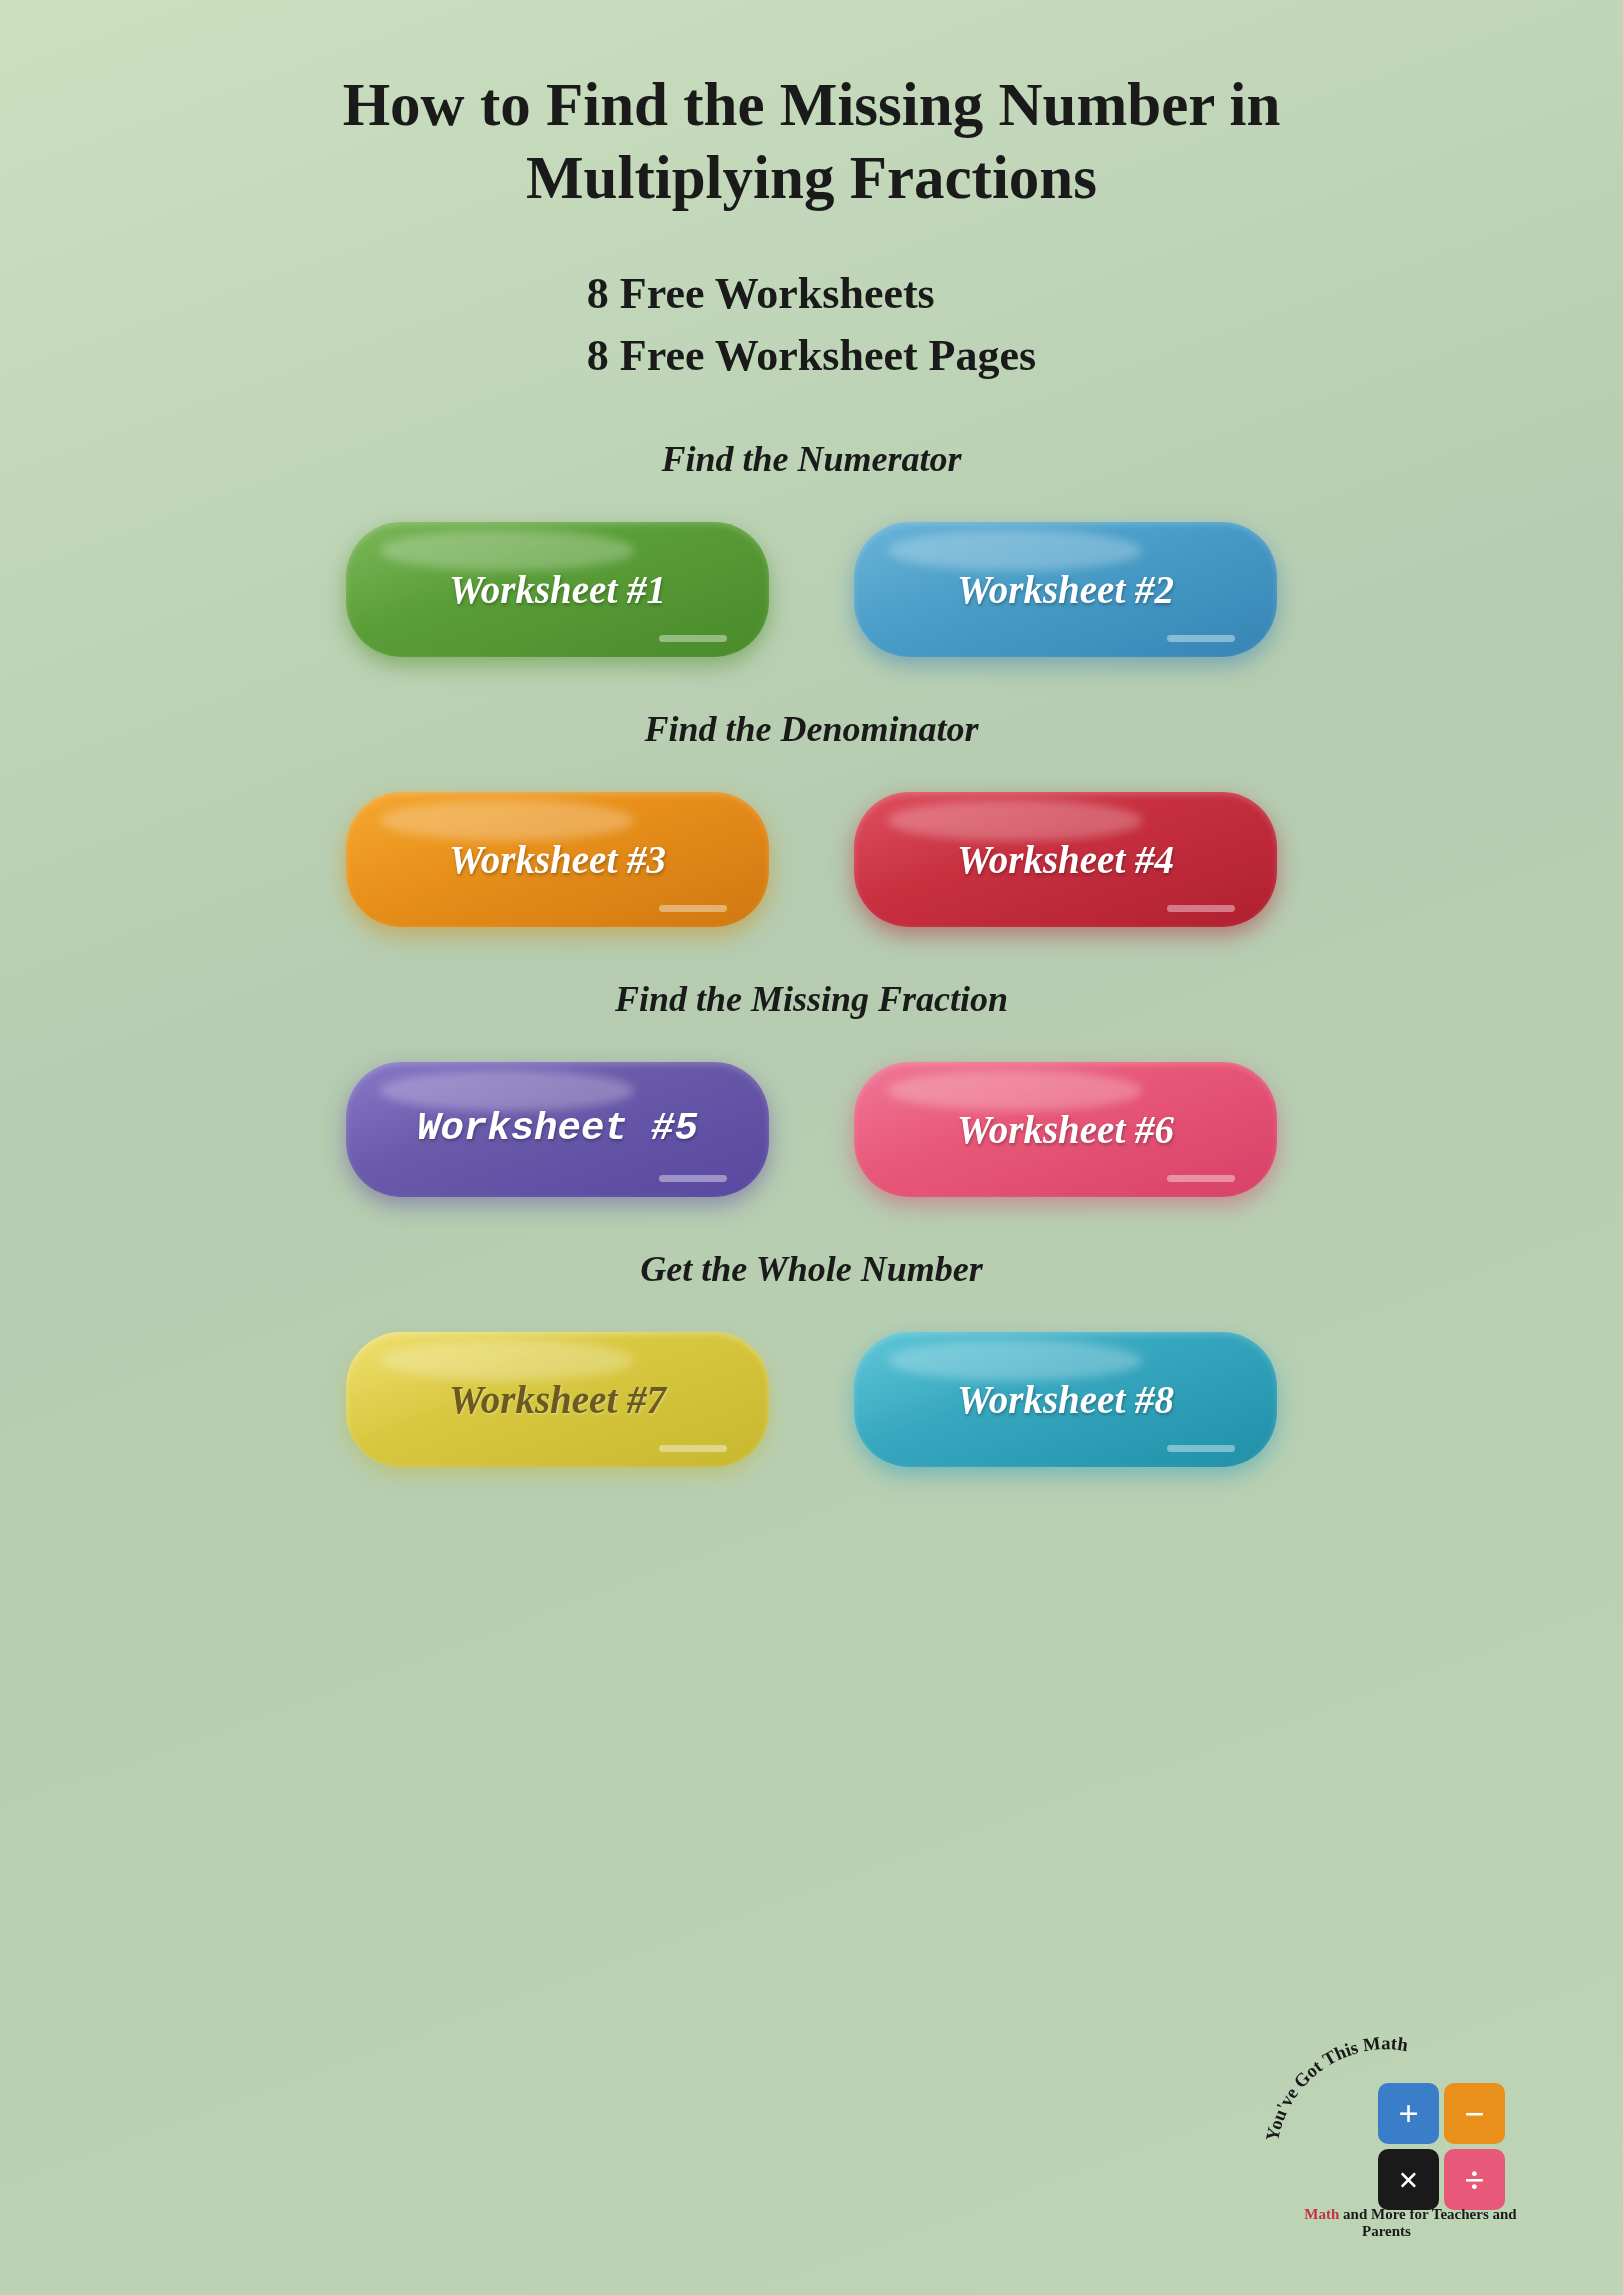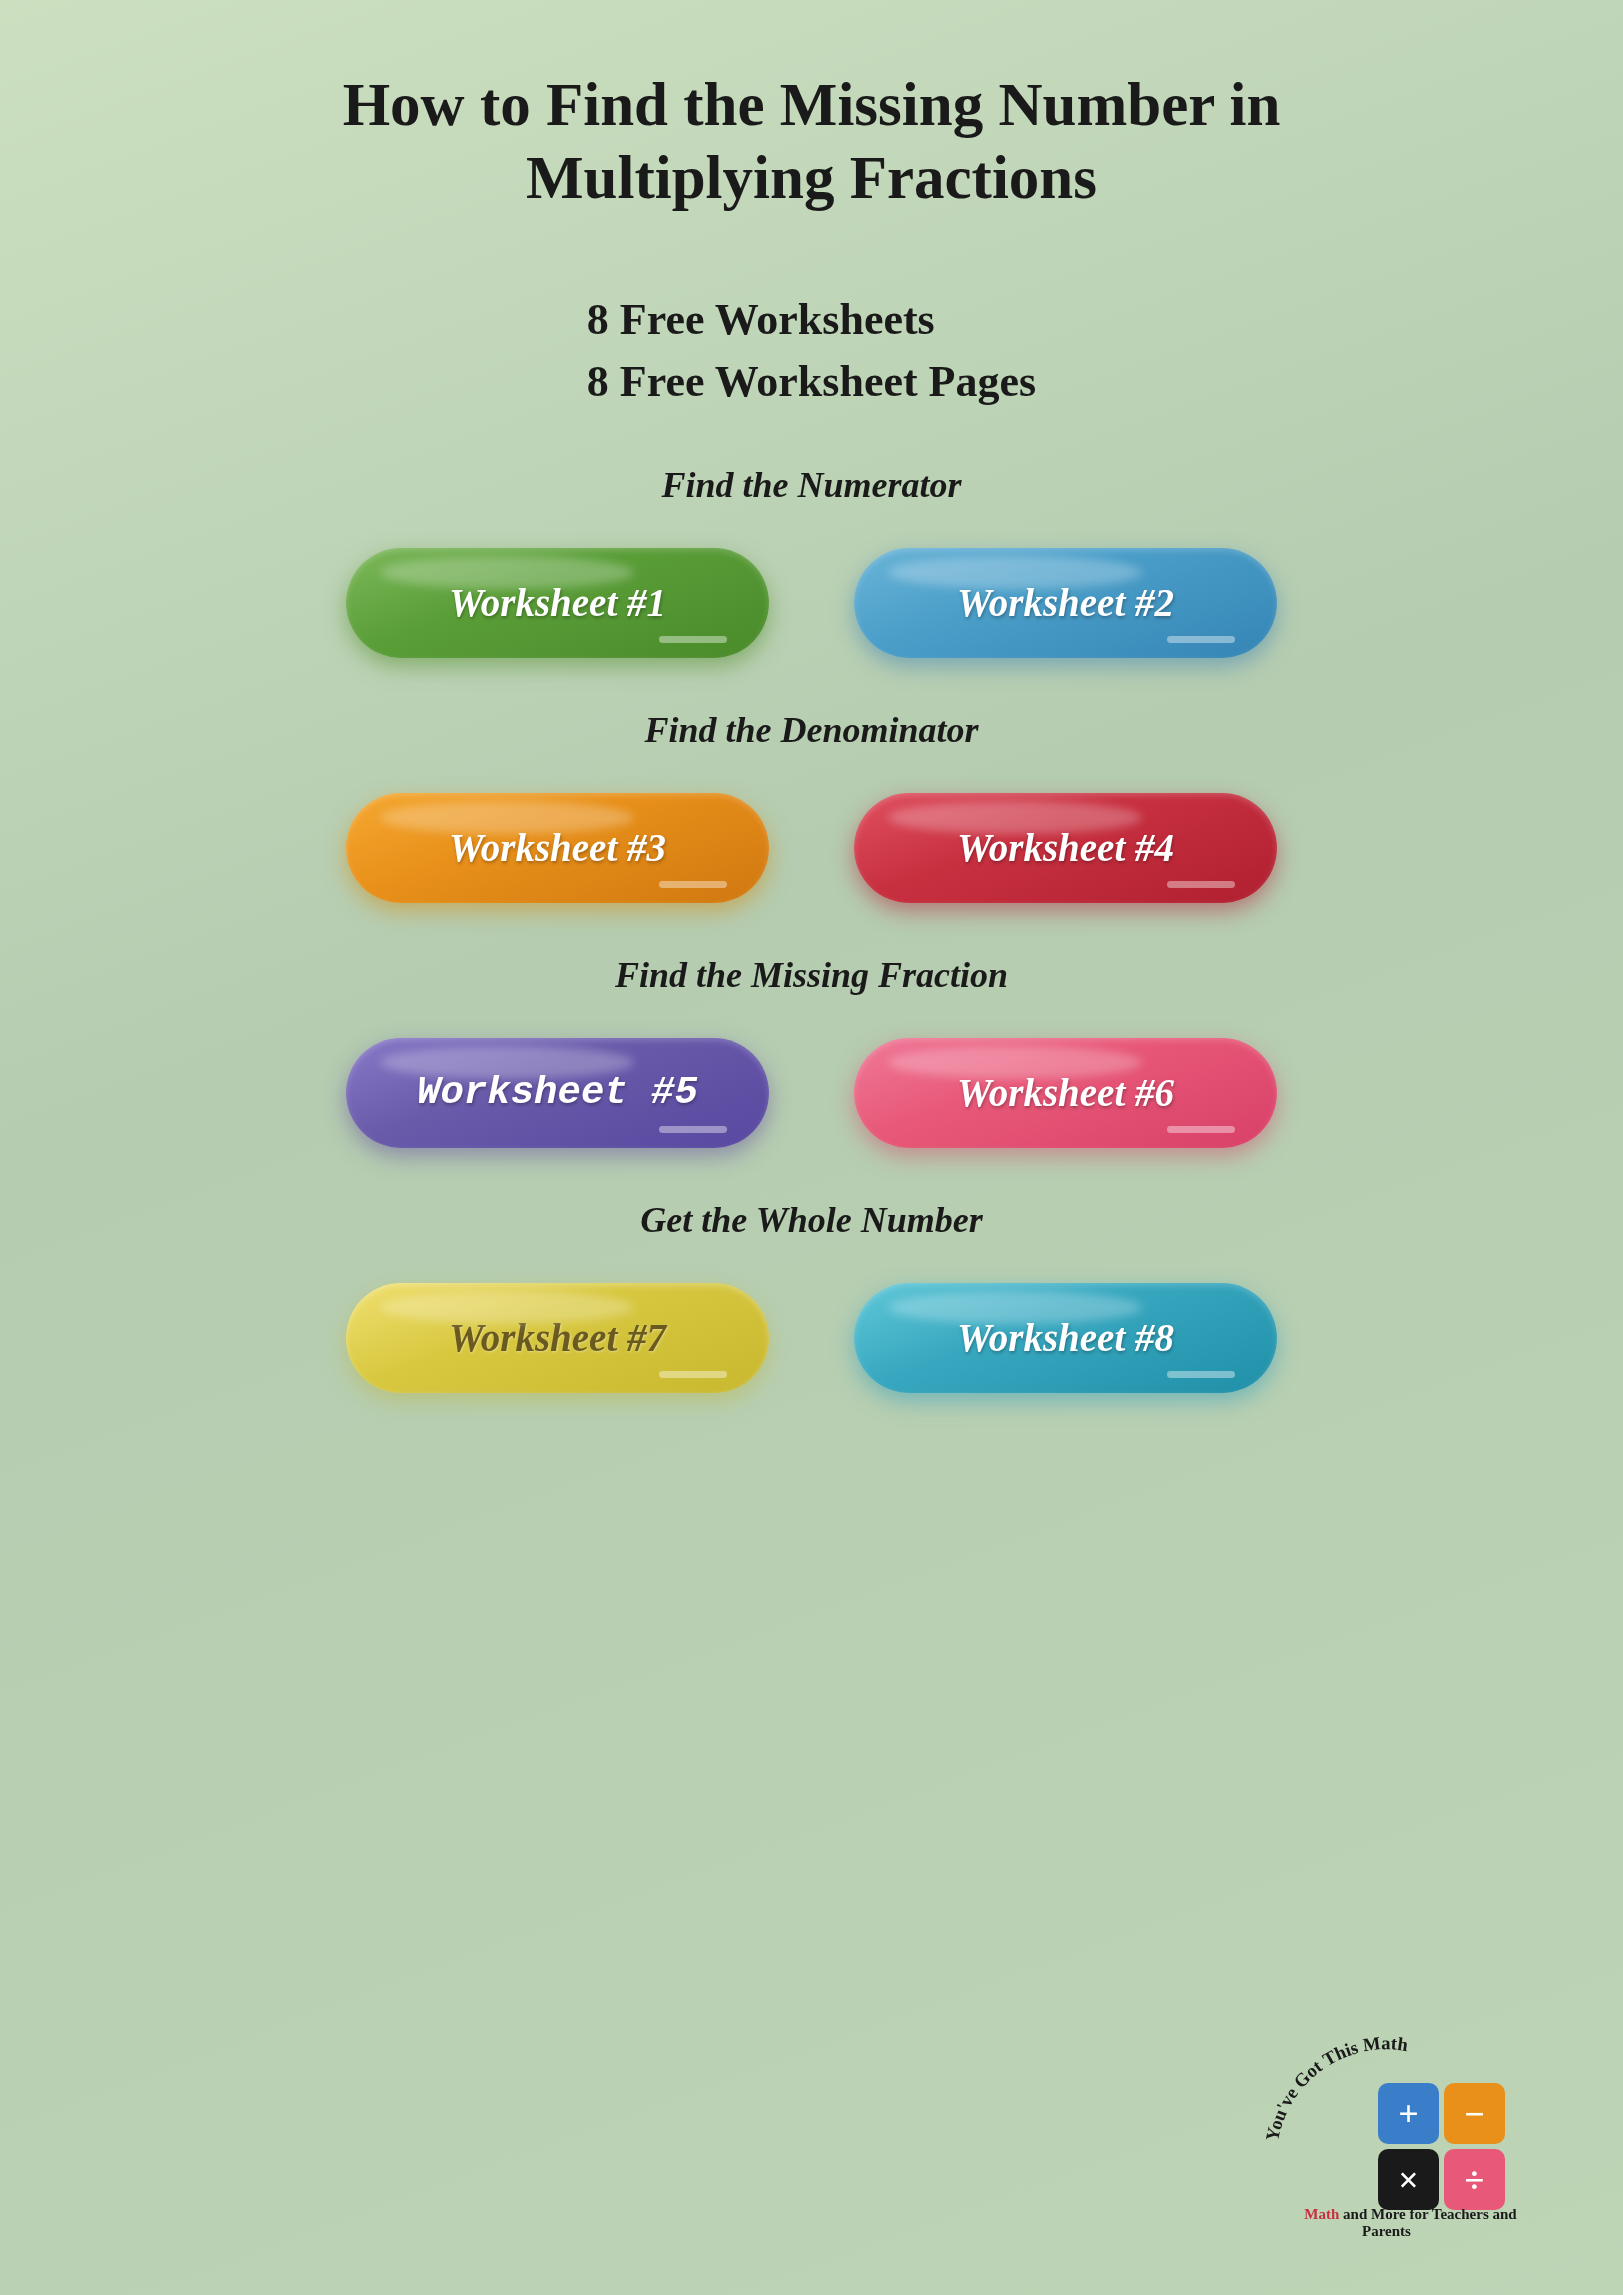--- a/index.html
+++ b/index.html
@@ -30,21 +30,21 @@
       padding: 68px 169px 85px 169px;
       position: relative;
     }
 
     .main-title {
       font-size: 61px;
       font-weight: 900;
       color: #1a1a1a;
       text-align: center;
       line-height: 1.2;
-      margin-bottom: 75px;
+      margin-bottom: 49px;
       font-family: 'Georgia', 'Times New Roman', serif;
     }
 
     .subtitle-block {
       margin-bottom: 51px;
     }
 
     .subtitle-line {
       font-size: 44px;
       font-weight: 900;
@@ -67,21 +67,21 @@
       display: flex;
       flex-direction: row;
       justify-content: center;
       gap: 85px;
       margin-bottom: 51px;
       width: 100%;
     }
 
     .worksheet-btn {
       width: 423px;
-      height: 110px;
+      height: 135px;
       border-radius: 55px;
       border: none;
       cursor: pointer;
       font-size: 39px;
       font-style: italic;
       font-weight: bold;
       color: white;
       font-family: 'Georgia', 'Times New Roman', serif;
       text-shadow: 0.8px 1.7px 3.4px rgba(0,0,0,0.3);
       position: relative;

